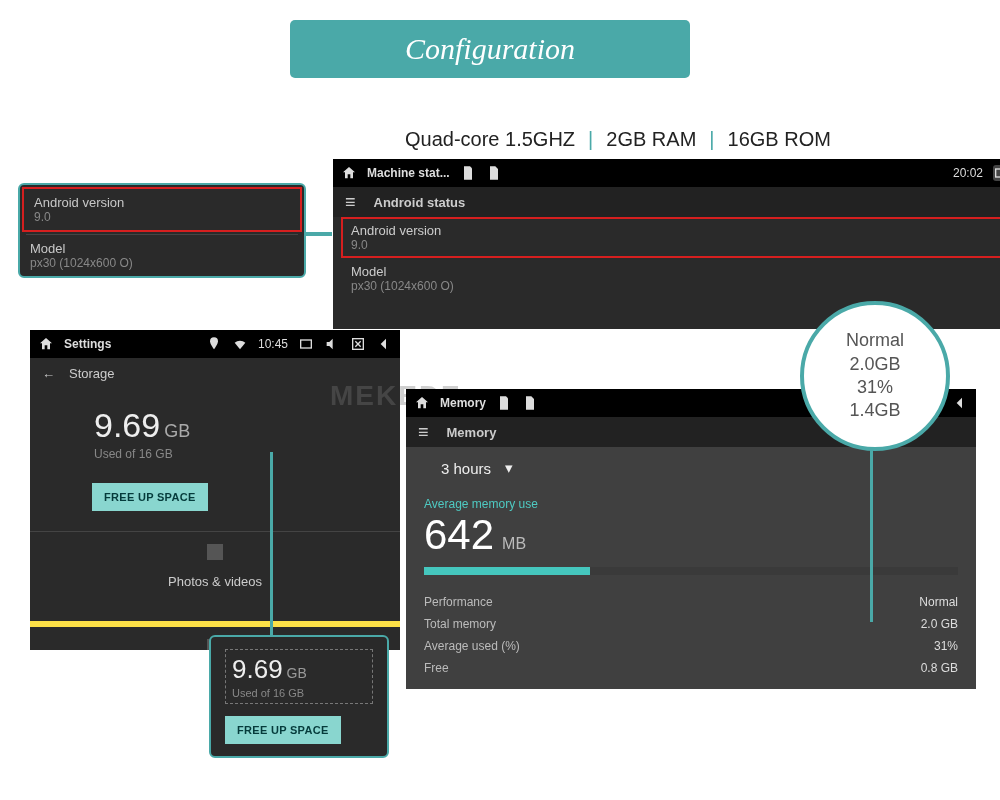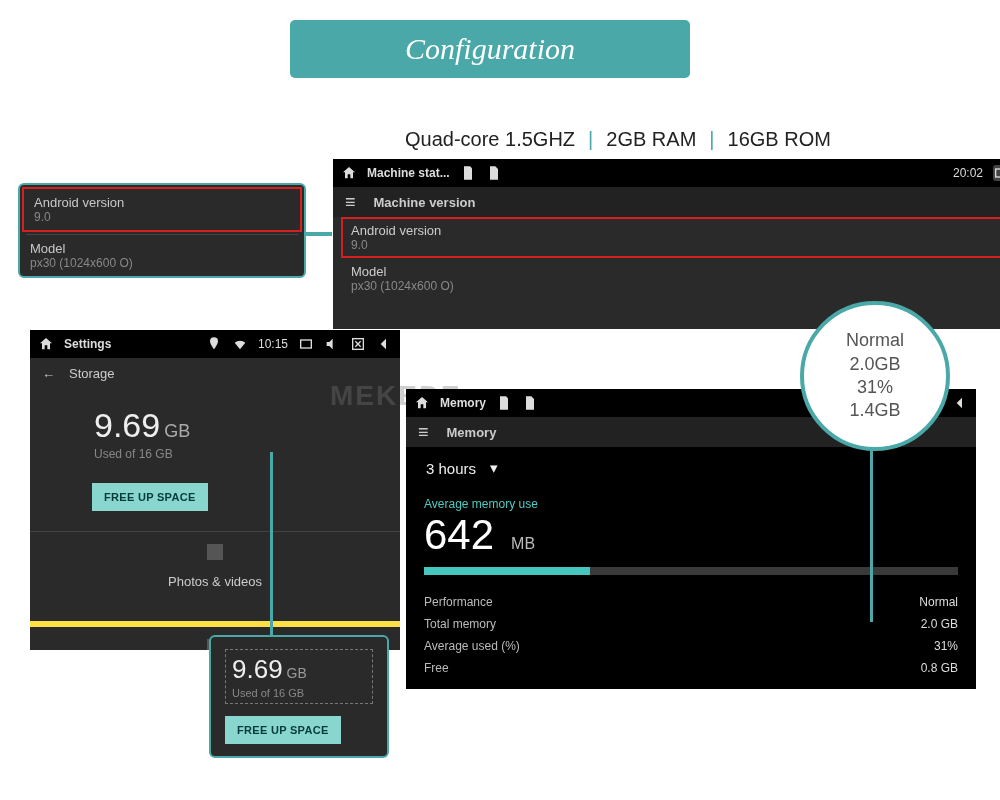--- a/index.html
+++ b/index.html
@@ -42,26 +42,26 @@
 .storage-big .num { font-size:34px; font-weight:300; }
 .storage-big .unit { font-size:18px; color:#aaa; margin-left:4px;}
 .storage-big .used { font-size:12px; color:#888; margin-top:2px;}
 .btn-free { display:inline-block; margin:18px 0 0 62px; background:#89d6cf; color:#053b3b; font-size:11px; font-weight:600; padding:8px 12px; letter-spacing:.3px; }
 .panel-storage .divided { border-top:1px solid #444; margin-top:20px; padding:12px 14px; display:flex; align-items:center; gap:14px; color:#ccc; font-size:13px;flex-direction:column;}
 .panel-storage .divided .sq { width:16px;height:16px;background:#555; }
 
 .watermark { position:absolute; top:380px; left:330px; font-size:28px; color:#777; opacity:.35; font-weight:700; letter-spacing:2px; transform:rotate(0deg); pointer-events:none;}
 
 
-.panel-memory { position: absolute; top: 389px; left: 406px; width: 570px; height: 300px; background: #000000; overflow:hidden;}
-.panel-memory .dropdown-row { padding:12px 20px; color:#eee; font-size:15px; display:flex; align-items:center; gap:14px;}
+.panel-memory { position: absolute; top: 389px; left: 406px; width: 570px; height: 300px; background: #404040; overflow:hidden;}
+.panel-memory .dropdown-row { padding:12px 35px; color:#eee; font-size:15px; display:flex; align-items:center; gap:14px;}
 .panel-memory .avg-label { color:#4ecac2; font-size:12px; padding:8px 18px 0;}
 .panel-memory .big { padding:0 18px; color:#fff;}
 .panel-memory .big .num { font-size:42px; font-weight:300;}
-.panel-memory .big .unit { font-size:16px; color:#bbb; margin-left:17px;}
+.panel-memory .big .unit { font-size:16px; color:#bbb; margin-left:8px;}
 .mem-bar { height:8px; margin:8px 18px 16px; background:#3a3a3a; position:relative;}
 .mem-bar .fill { position:absolute; left:0; top:0; bottom:0; width:31%; background:#45c7be;}
 .kv { display:flex; justify-content:space-between; padding:4px 18px; font-size:12px; color:#bbb;}
 .kv .v { color:#ddd;}
 
 
 .mem-circle { position:absolute; top:301px; left:800px; width:150px; height:150px; border:4px solid #4aa9a8; border-radius:50%; background:#fff; display:flex; flex-direction:column; align-items:center; justify-content:center; font-family:Georgia,serif; color:#555; font-size:18px; line-height:1.3; z-index:20;}
 .mem-line { position:absolute; top:444px; left:870px; width:3px; height:178px; background:#4aa9a8; z-index:19;}
 
 
@@ -141,21 +141,21 @@
         </svg>
       </span>
     <span class="icon">
         <svg viewBox="0 0 24 24">
           <path d="M15 4l-8 8 8 8z"></path>
         </svg>
       </span>
   </div>
   <div class="subheader">
     <span class="hambg">≡</span>
-    <span style="font-weight:600">Machine version</span>
+    <span style="font-weight:600">Android status</span>
   </div>
   <div class="panel-content">
     <div class="red-outline">
       <div>Android version</div>
       <div class="sub">9.0</div>
     </div>
     <div class="plain">
       <div>Model</div>
       <div class="sub">px30 (1024x600 O)</div>
     </div>
@@ -174,21 +174,21 @@
     <span class="icon">
         <svg viewBox="0 0 24 24">
           <path d="M12 2a6 6 0 016 6c0 4-6 12-6 12S6 12 6 8a6 6 0 016-6z"></path>
         </svg>
       </span>
     <span class="icon">
         <svg viewBox="0 0 24 24">
           <path d="M12 20l8-10a12 12 0 00-16 0z"></path>
         </svg>
       </span>
-    <span>10:15</span>
+    <span>10:45</span>
     <span class="icon">
         <svg viewBox="0 0 24 24">
           <rect x="4" y="6" width="16" height="12" fill="none" stroke="#ddd" stroke-width="2"></rect>
         </svg>
       </span>
     <span class="icon">
         <svg viewBox="0 0 24 24">
           <path d="M4 9v6h4l5 5V4L8 9z"></path>
         </svg>
       </span>

